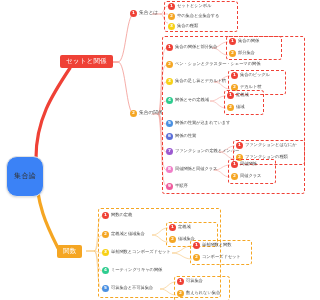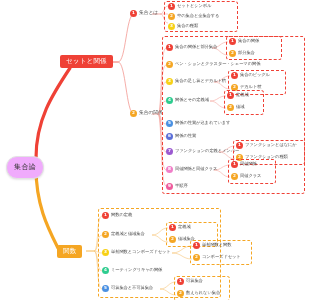--- a/index.html
+++ b/index.html
@@ -9,25 +9,25 @@
     font-family:"DejaVu Sans","Liberation Sans",sans-serif;
     overflow:hidden;
     position:relative;
   }
   #canvas{position:absolute;inset:0;width:310px;height:300px;}
   svg.wires{position:absolute;left:0;top:0;width:310px;height:300px;pointer-events:none;}
 
   
   .root{
     position:absolute;
-    background:#f0abfc;
+    background:#3b82f6;
     border:1px solid #e3e3e3;
     border-radius:11px;
     box-shadow:0 1px 2px rgba(0,0,0,.10);
-    padding:7px 7px;
+    padding:16px 7px;
     font-size:7px;
     color:#333333;
     letter-spacing:.4px;
     white-space:nowrap;
     line-height:1;
   }
 
   
   .chip{
     position:absolute;

